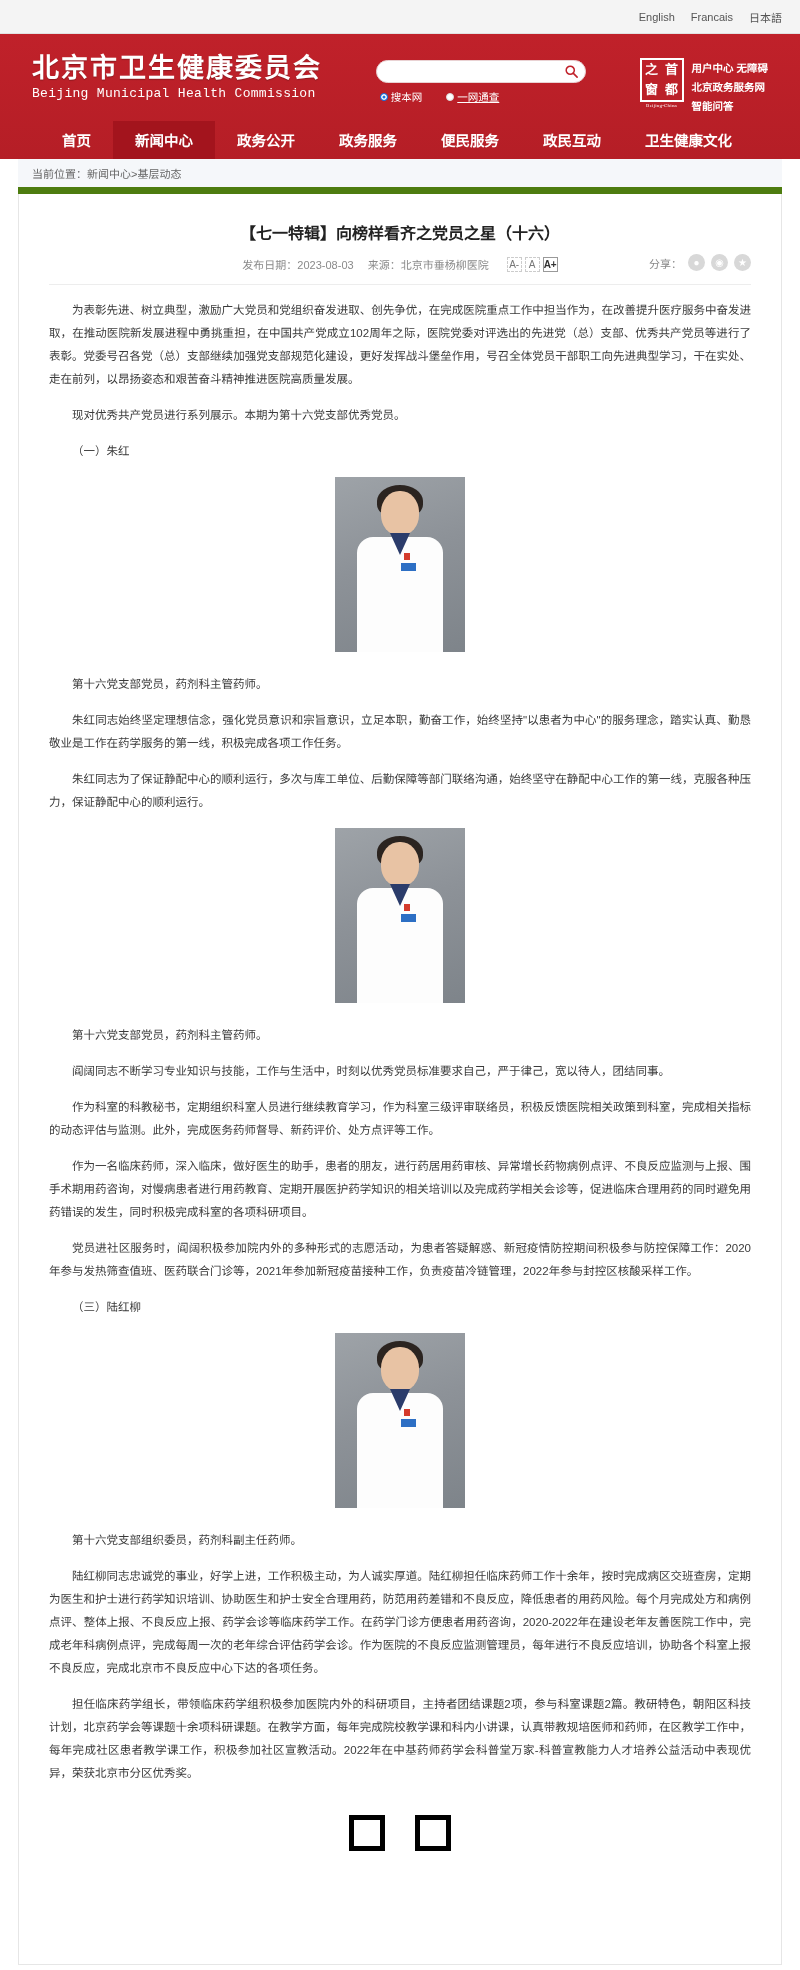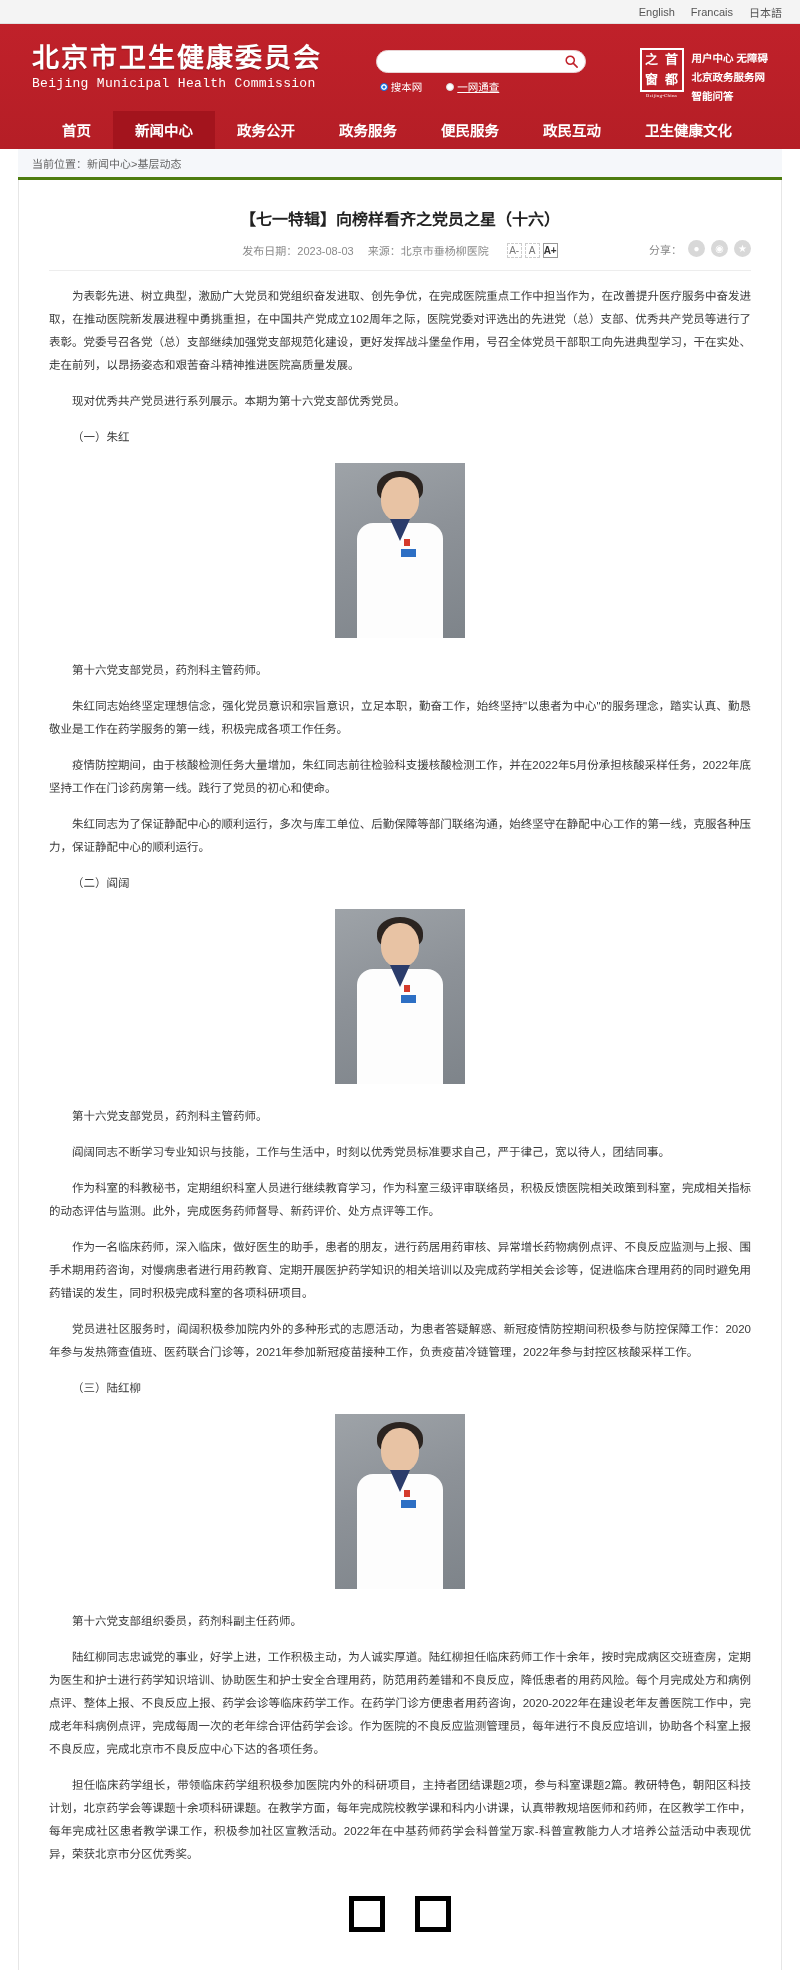--- a/index.html
+++ b/index.html
@@ -8,21 +8,21 @@
   body {
     width: 800px;
     font-family: "Liberation Sans", "DejaVu Sans", sans-serif;
     background: #ffffff;
     color: #333;
     font-size: 12px;
   }
 
   
   .lang-bar {
-    height: 24px;
+    height: 34px;
     background: #f4f4f4;
     border-bottom: 1px solid #e2e2e2;
     display: flex;
     align-items: center;
     justify-content: flex-end;
     padding-right: 18px;
     gap: 16px;
   }
   .lang-bar a {
     color: #555;
@@ -138,21 +138,21 @@
   }
   .nav-item.active { background: #a3141d; }
 
   
   .page-wrap {
     background: #fff;
     padding: 0 18px 0 18px;
   }
   .crumb-bar {
     background: #f5f7fa;
-    border-bottom: 3px solid #4d7c0f;
+    border-bottom: 7px solid #4d7c0f;
     font-size: 11px;
     color: #666;
     padding: 6px 14px;
   }
 
   
   .article {
     border: 1px solid #e6e6e6;
     border-top: 0;
     background: #fff;
@@ -363,23 +363,21 @@
       </span>
     </div>
 
     <div class="body-text" id="article-body">
         <p>为表彰先进、树立典型，激励广大党员和党组织奋发进取、创先争优，在完成医院重点工作中担当作为，在改善提升医疗服务中奋发进取，在推动医院新发展进程中勇挑重担，在中国共产党成立102周年之际，医院党委对评选出的先进党（总）支部、优秀共产党员等进行了表彰。党委号召各党（总）支部继续加强党支部规范化建设，更好发挥战斗堡垒作用，号召全体党员干部职工向先进典型学习，干在实处、走在前列，以昂扬姿态和艰苦奋斗精神推进医院高质量发展。</p>
         <p>现对优秀共产党员进行系列展示。本期为第十六党支部优秀党员。</p>
         <p class="sub">（一）朱红</p>
         <div class="photo-block"><div class="portrait"><span class="p-hair"></span><span class="p-head"></span><span class="p-coat"></span><span class="p-collar"></span><span class="p-badge1"></span><span class="p-badge2"></span></div></div>
         <p>第十六党支部党员，药剂科主管药师。</p>
         <p>朱红同志始终坚定理想信念，强化党员意识和宗旨意识，立足本职，勤奋工作，始终坚持"以患者为中心"的服务理念，踏实认真、勤恳敬业是工作在药学服务的第一线，积极完成各项工作任务。</p>
-        <p>疫情防控期间，由于核酸检测任务大量增加，朱红同志前往检验科支援核酸检测工作，并在2022年5月份承担核酸采样任务，2022年底坚持工作在门诊药房第一线。践行了党员的初心和使命。</p>
         <p>朱红同志为了保证静配中心的顺利运行，多次与库工单位、后勤保障等部门联络沟通，始终坚守在静配中心工作的第一线，克服各种压力，保证静配中心的顺利运行。</p>
-        <p class="sub">（二）阎阔</p>
         <div class="photo-block"><div class="portrait"><span class="p-hair"></span><span class="p-head"></span><span class="p-coat"></span><span class="p-collar"></span><span class="p-badge1"></span><span class="p-badge2"></span></div></div>
         <p>第十六党支部党员，药剂科主管药师。</p>
         <p>阎阔同志不断学习专业知识与技能，工作与生活中，时刻以优秀党员标准要求自己，严于律己，宽以待人，团结同事。</p>
         <p>作为科室的科教秘书，定期组织科室人员进行继续教育学习，作为科室三级评审联络员，积极反馈医院相关政策到科室，完成相关指标的动态评估与监测。此外，完成医务药师督导、新药评价、处方点评等工作。</p>
         <p>作为一名临床药师，深入临床，做好医生的助手，患者的朋友，进行药居用药审核、异常增长药物病例点评、不良反应监测与上报、围手术期用药咨询，对慢病患者进行用药教育、定期开展医护药学知识的相关培训以及完成药学相关会诊等，促进临床合理用药的同时避免用药错误的发生，同时积极完成科室的各项科研项目。</p>
         <p>党员进社区服务时，阎阔积极参加院内外的多种形式的志愿活动，为患者答疑解惑、新冠疫情防控期间积极参与防控保障工作：2020年参与发热筛查值班、医药联合门诊等，2021年参加新冠疫苗接种工作，负责疫苗冷链管理，2022年参与封控区核酸采样工作。</p>
         <p class="sub">（三）陆红柳</p>
         <div class="photo-block"><div class="portrait"><span class="p-hair"></span><span class="p-head"></span><span class="p-coat"></span><span class="p-collar"></span><span class="p-badge1"></span><span class="p-badge2"></span></div></div>
         <p>第十六党支部组织委员，药剂科副主任药师。</p>
         <p>陆红柳同志忠诚党的事业，好学上进，工作积极主动，为人诚实厚道。陆红柳担任临床药师工作十余年，按时完成病区交班查房，定期为医生和护士进行药学知识培训、协助医生和护士安全合理用药，防范用药差错和不良反应，降低患者的用药风险。每个月完成处方和病例点评、整体上报、不良反应上报、药学会诊等临床药学工作。在药学门诊方便患者用药咨询，2020-2022年在建设老年友善医院工作中，完成老年科病例点评，完成每周一次的老年综合评估药学会诊。作为医院的不良反应监测管理员，每年进行不良反应培训，协助各个科室上报不良反应，完成北京市不良反应中心下达的各项任务。</p>

